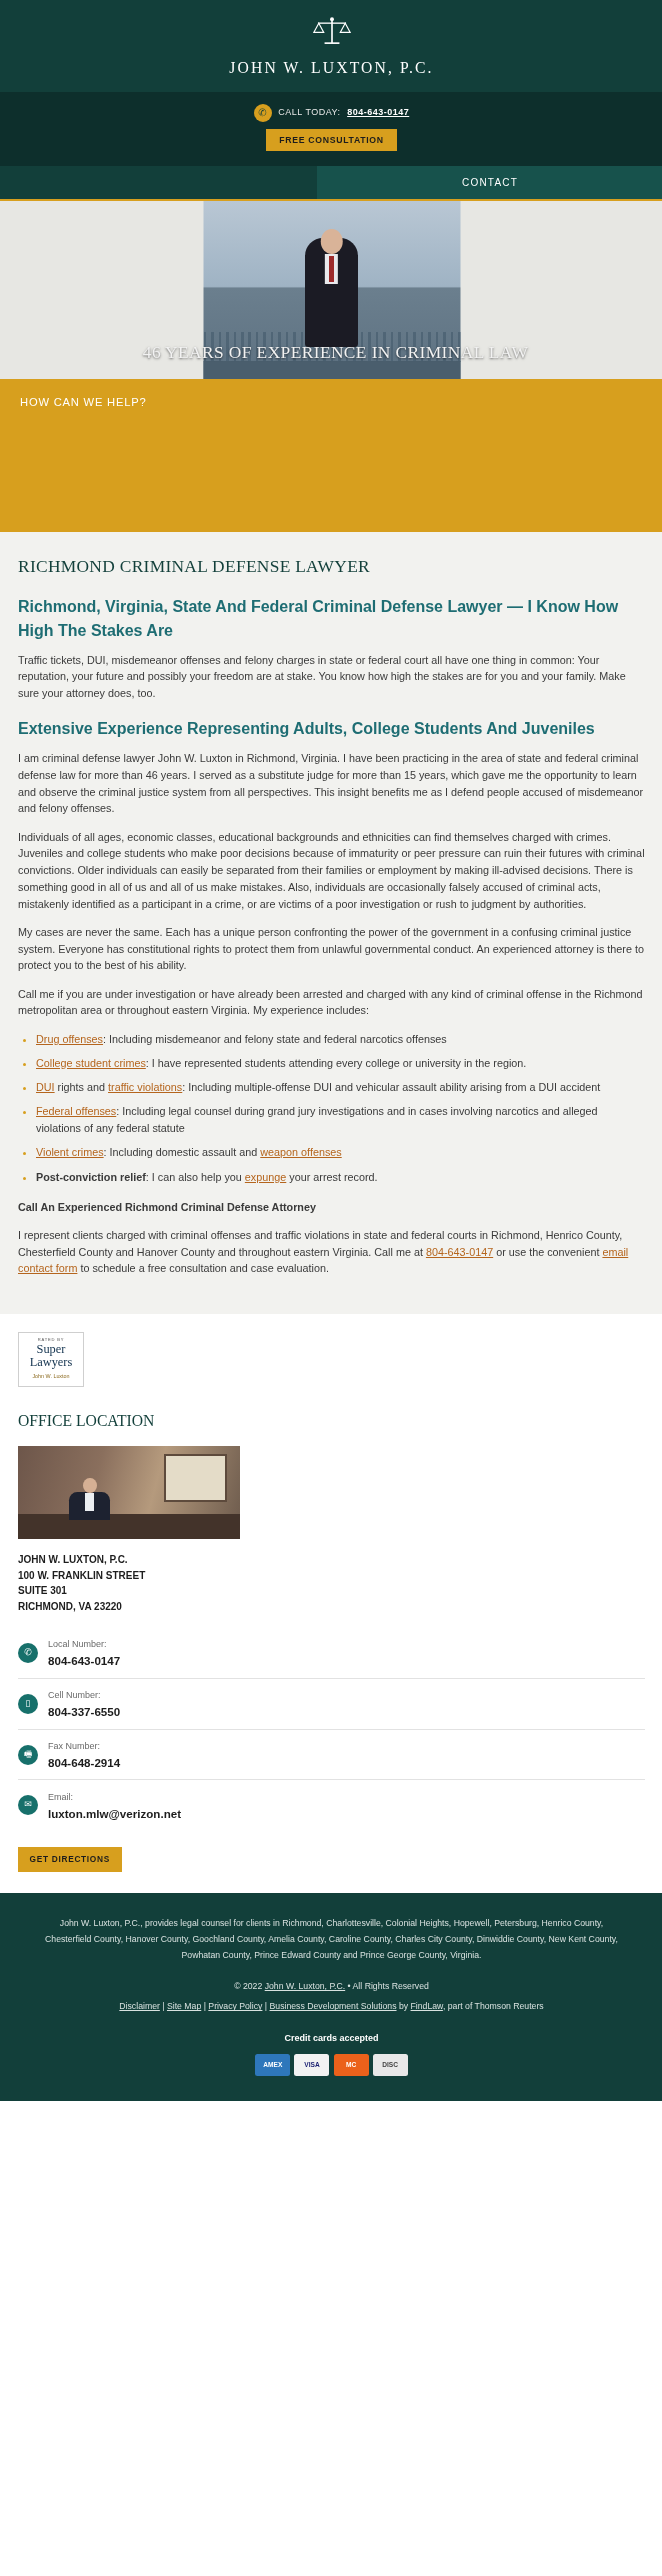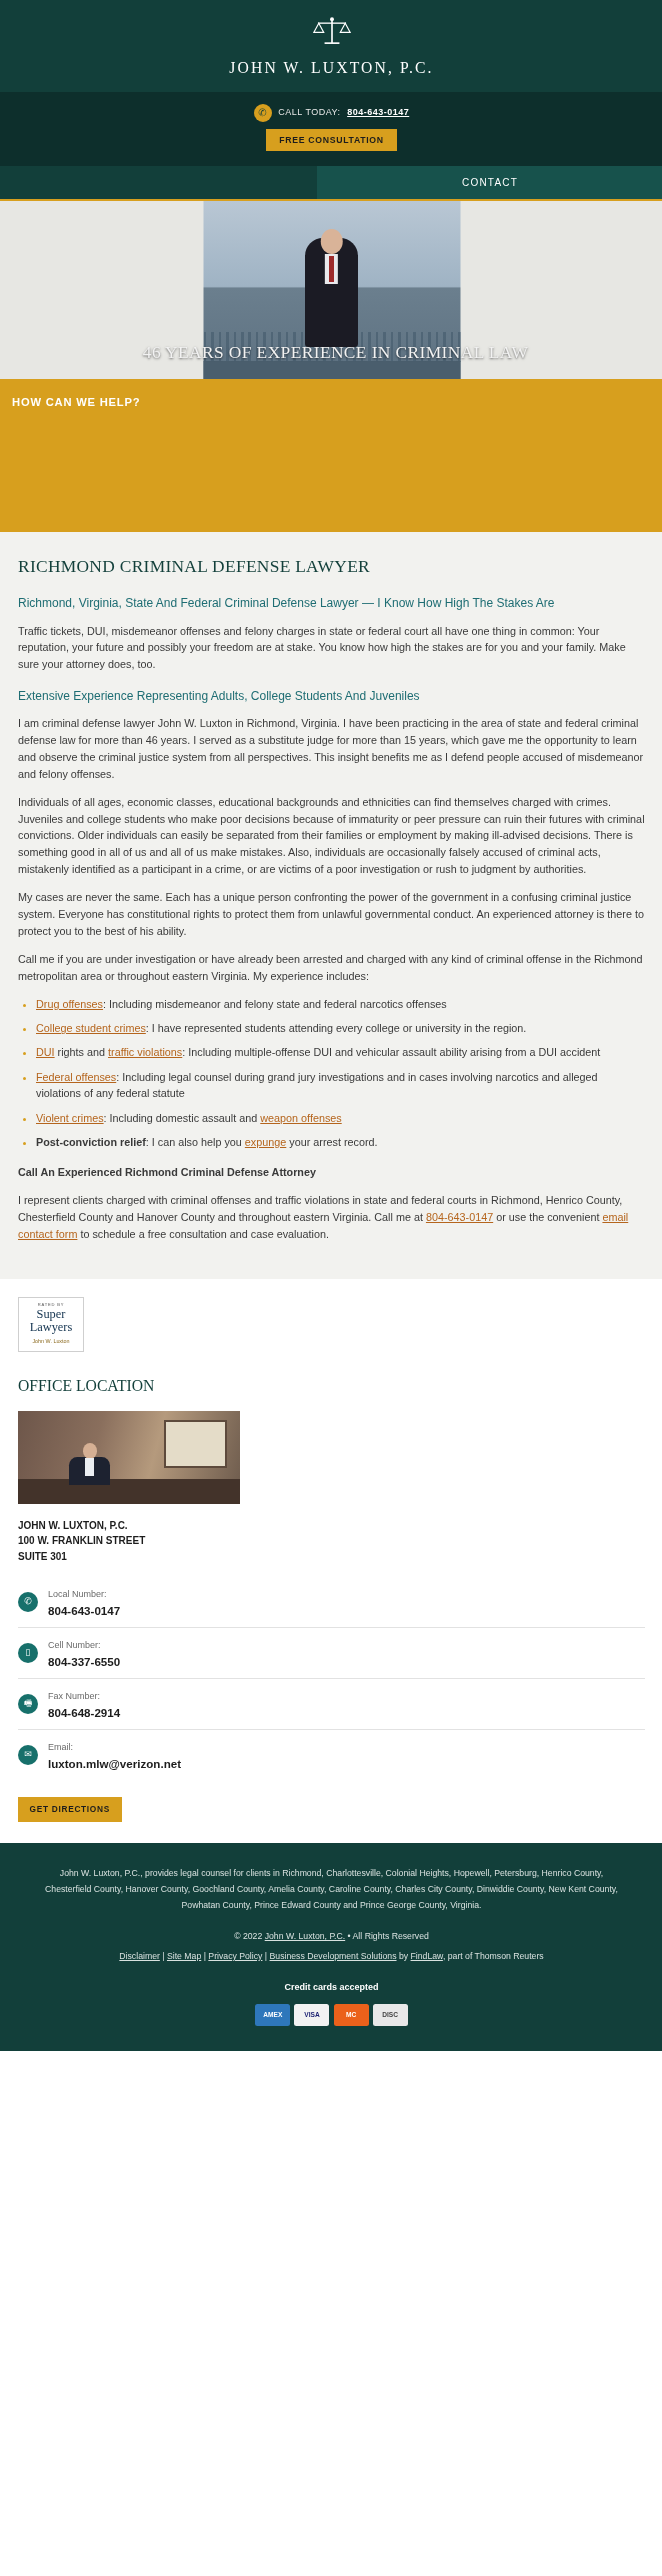--- a/index.html
+++ b/index.html
@@ -161,43 +161,43 @@
   }
 
   
   .form-band {
     background: #d79f1e;
     min-height: 153px;
     padding: 15px 0 0 0;
   }
   .form-title {
     color: #ffffff;
-    font-weight: bold;
+    font-weight: normal;
     font-size: 11.2px;
     letter-spacing: 0.8px;
-    padding-left: 12px;
+    padding-left: 20px;
   }
 
   
   .main {
     background: #f2f2ef;
     padding: 21.5px 18px 25px 18px;
   }
   h1.page-title {
     font-family: "Liberation Serif", serif;
     color: #123f3a;
     font-size: 17.4px;
     font-weight: normal;
     letter-spacing: 0.3px;
     margin: 0 0 11.6px 0;
   }
   h2.sub-title {
     color: #1e6d73;
-    font-size: 12px;
-    font-weight: normal;
+    font-size: 16px;
+    font-weight: bold;
     margin: 15px 0 10px 0;
     line-height: 1.45;
   }
   .main p { margin: 0 0 11.6px 0; color: #3a3a3a; }
   .bold-lead { font-weight: bold; color: #2b2b2b; margin: 15px 0 10px 0; }
   .main ul { margin: 0 0 13.3px 0; padding-left: 18px; }
   .main li { margin-bottom: 7.5px; color: #3a3a3a; }
   li::marker { color: #d79f1e; }
   a.inline-link { color: #b5651d; text-decoration: underline; }
 
@@ -434,20 +434,21 @@
     <div class="op-desk"></div>
     <div class="op-person-body"></div>
     <div class="op-person-head"></div>
     <div class="op-shirt"></div>
   </div>
 
   <div class="addr">
     <div>JOHN W. LUXTON, P.C.</div>
     <div>100 W. FRANKLIN STREET</div>
     <div>SUITE 301</div>
+    <div>RICHMOND, VA 23220</div>
   </div>
 
   <div class="contact-row">
     <span class="ci">✆</span>
     <span>
       <span class="ci-label">Local Number:</span><br>
       <a class="ci-value" href="#" style="text-decoration:none;color:#1d1d1d">804-643-0147</a>
     </span>
   </div>
   <div class="contact-row">

